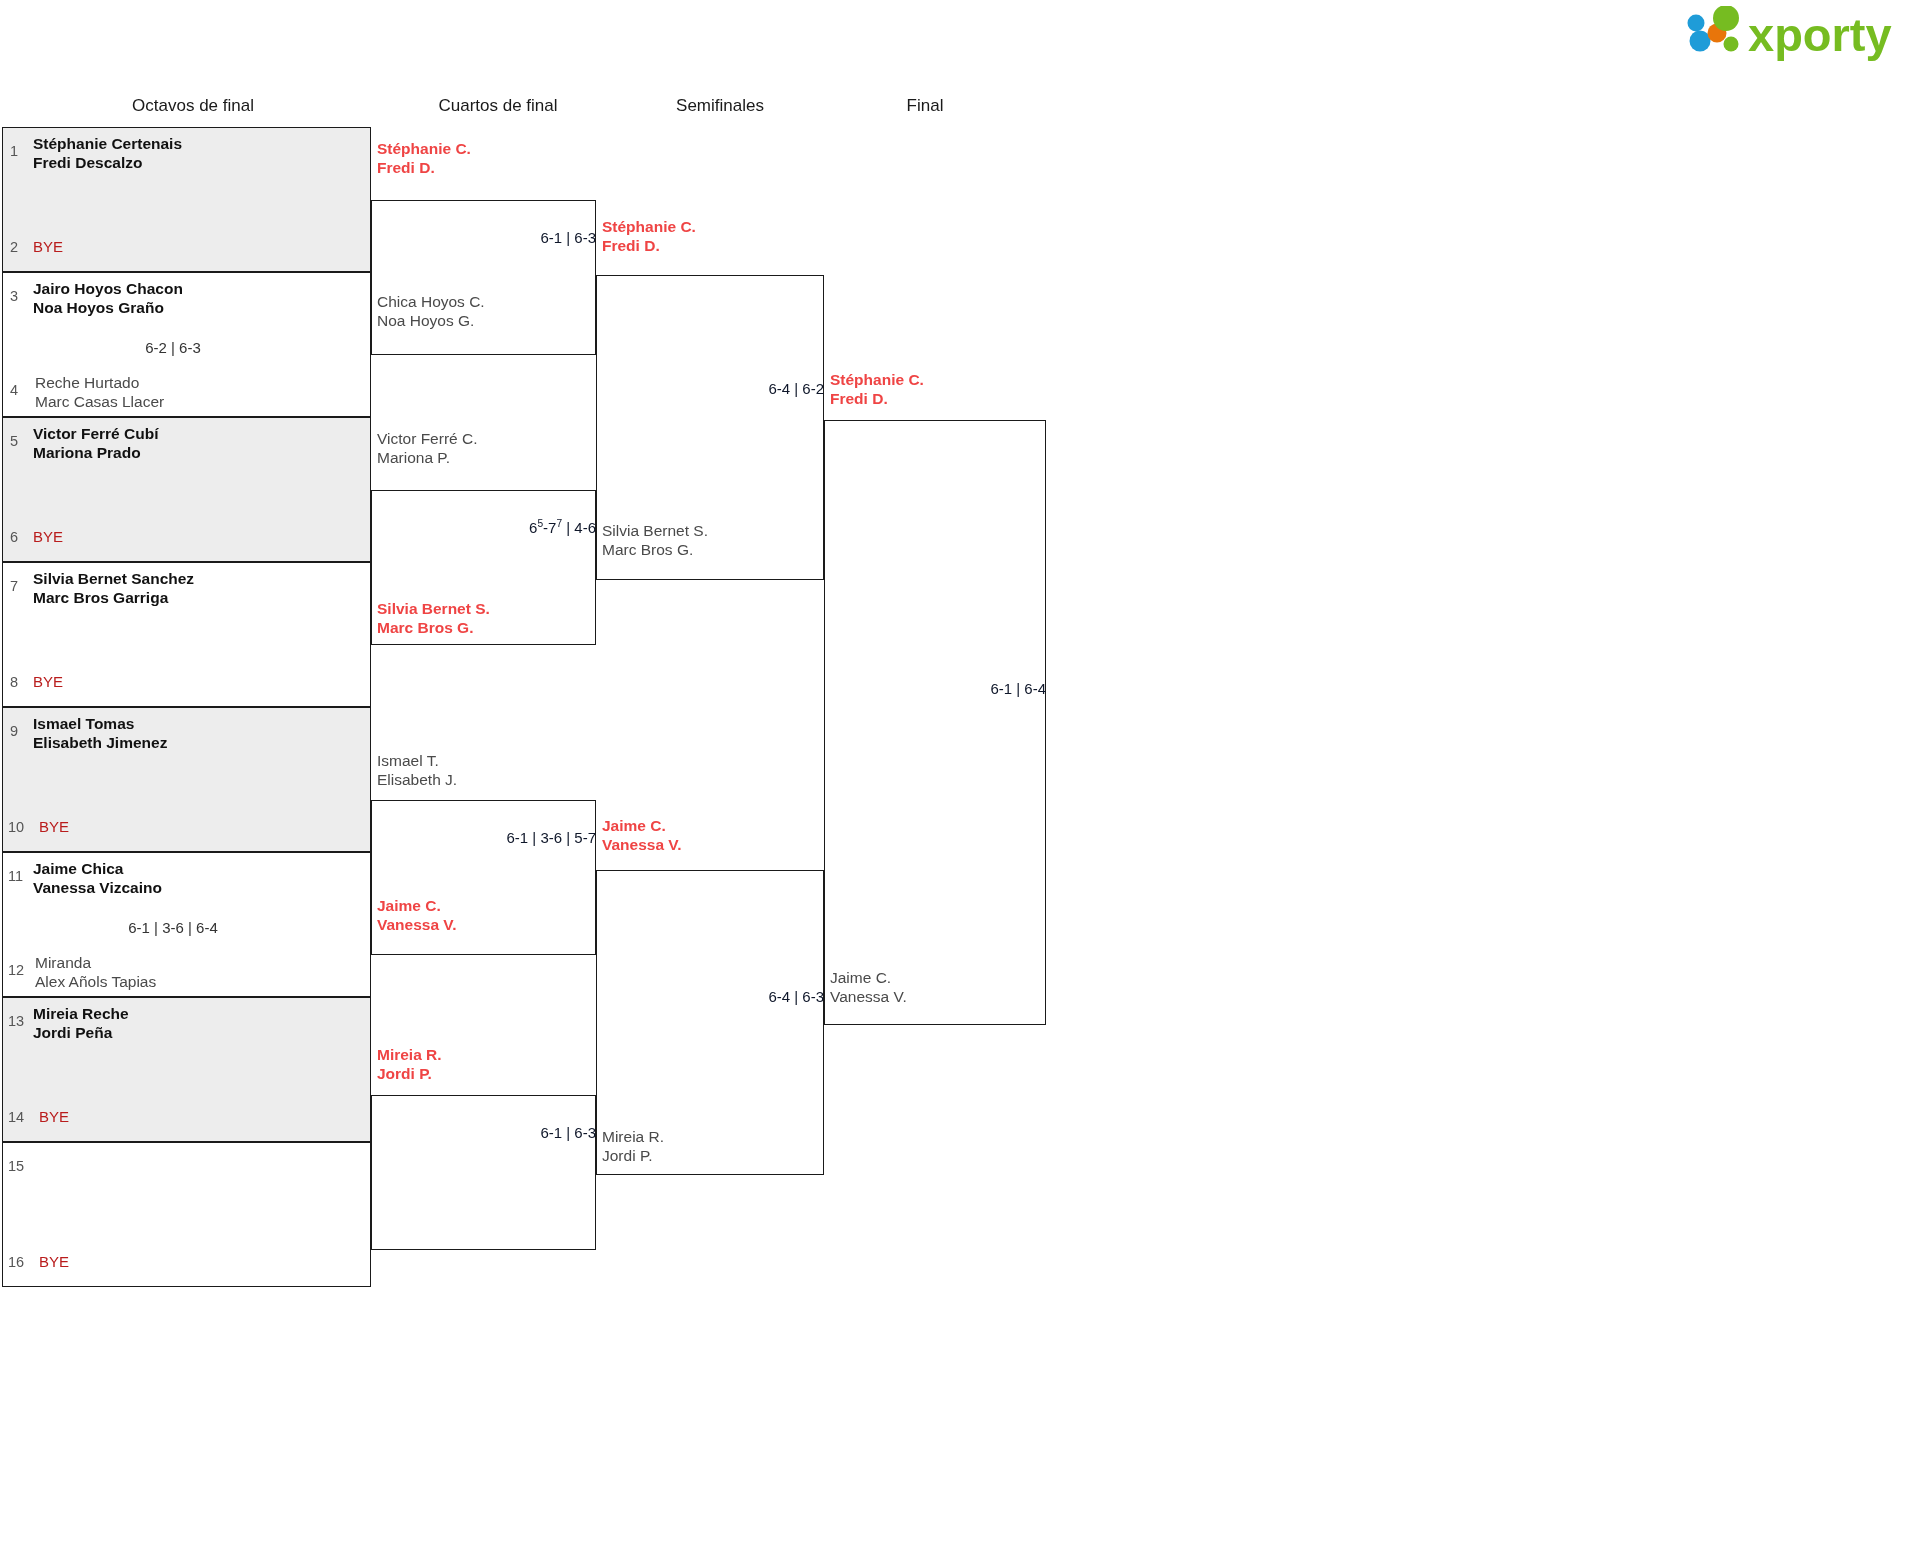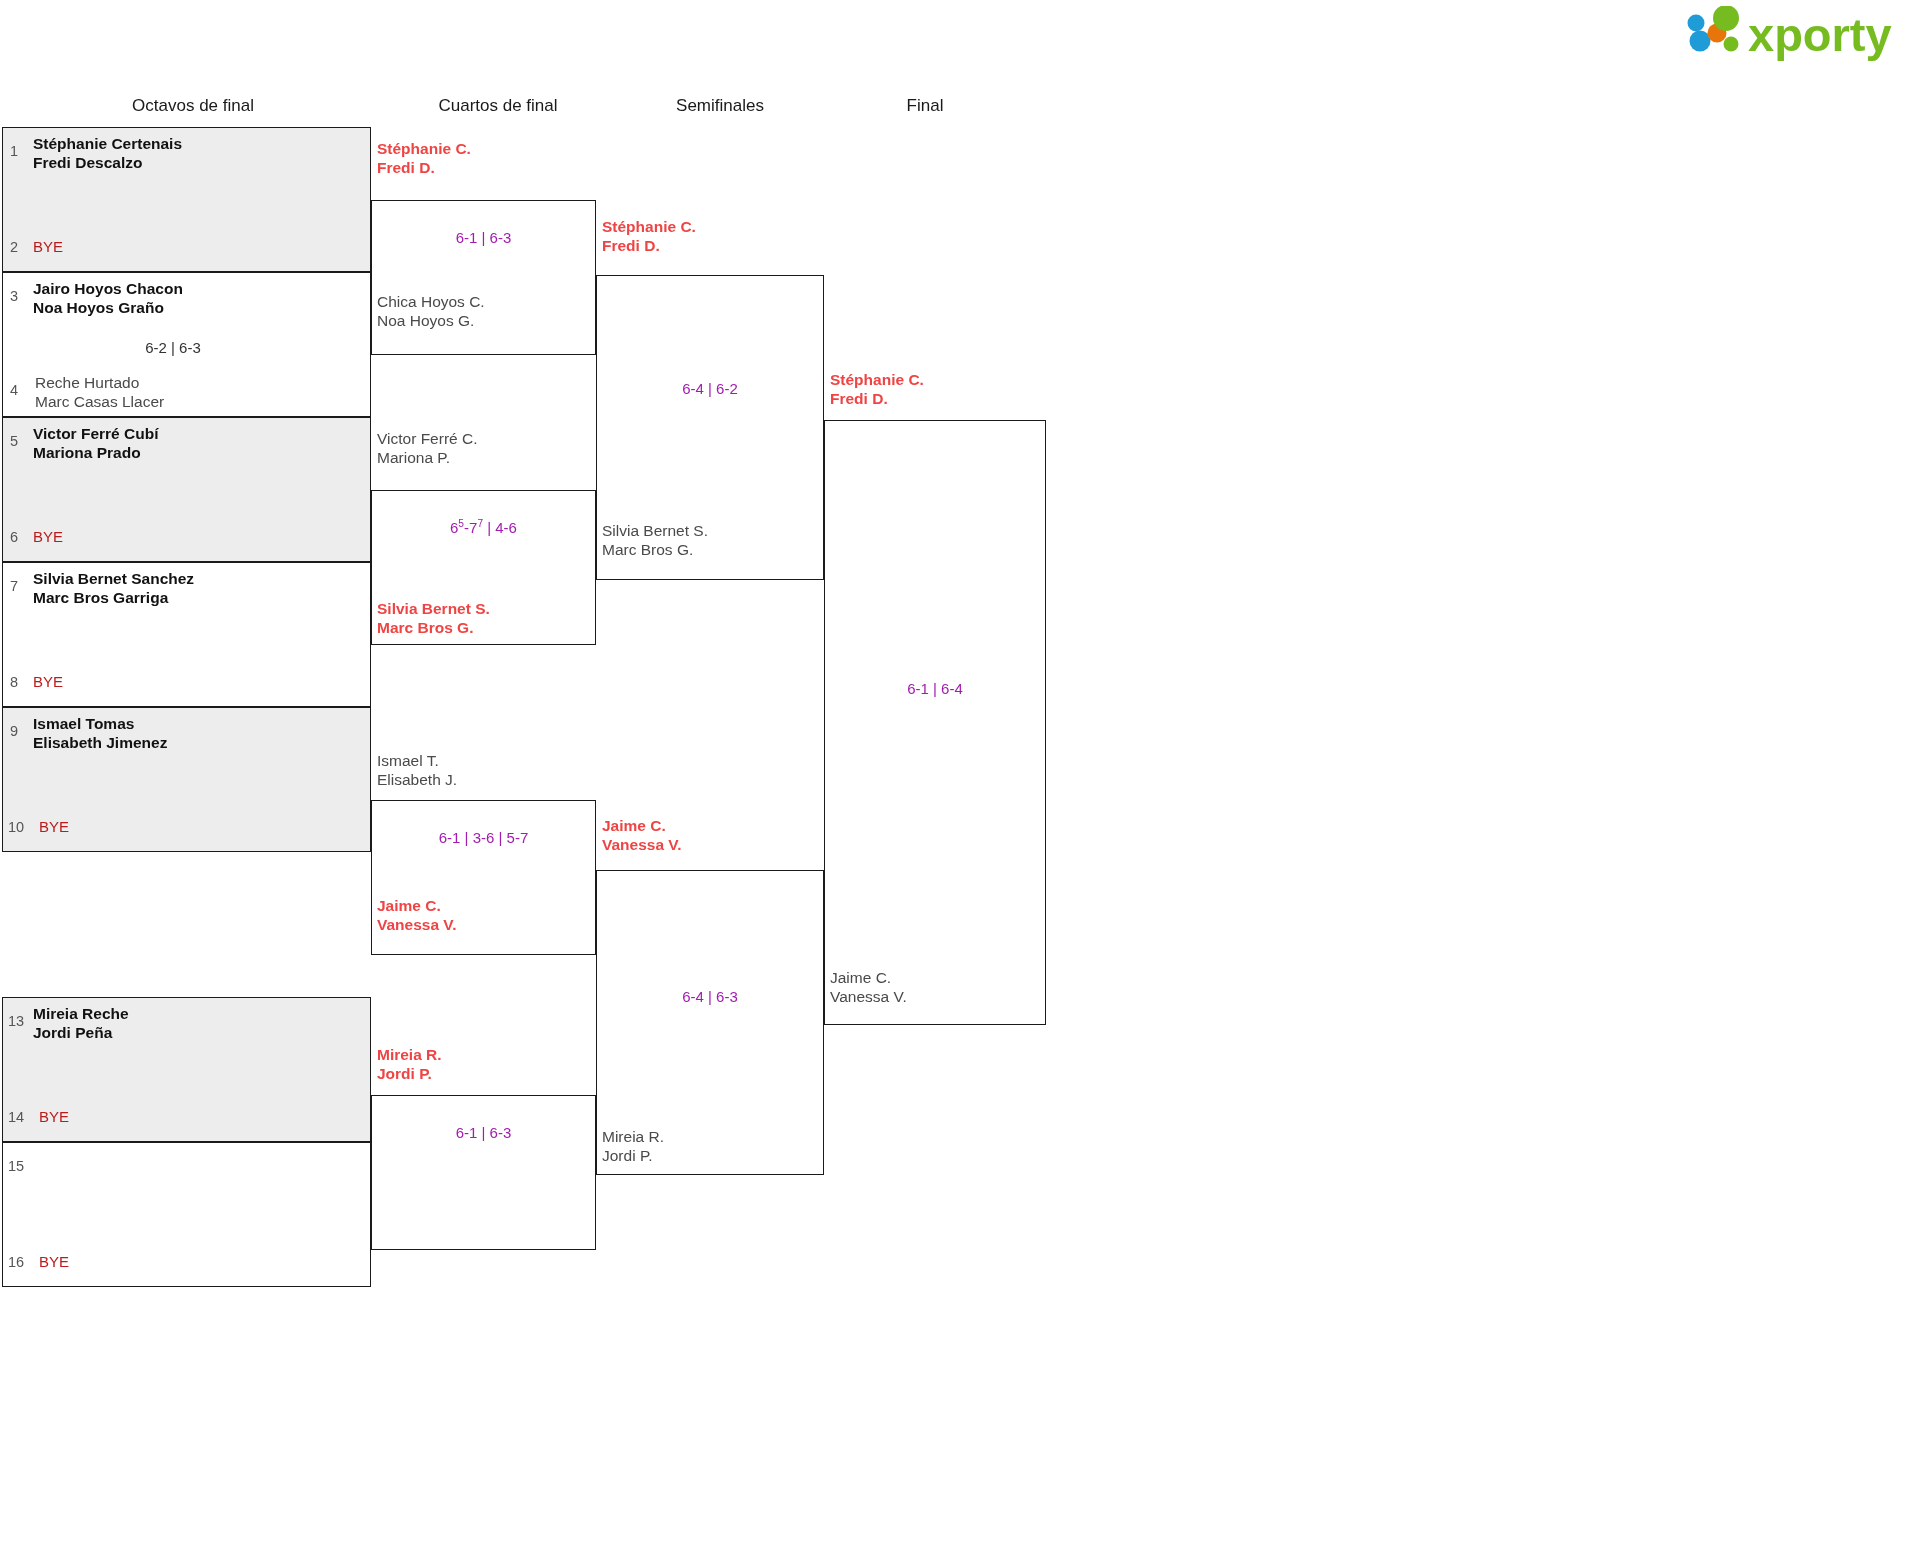--- a/index.html
+++ b/index.html
@@ -116,22 +116,22 @@
     position: absolute;
     box-sizing: border-box;
     border: 1px solid #1a1a1a;
     background: transparent;
   }
 
   .box-score {
     position: absolute;
     font-size: 15px;
     line-height: 18px;
-    color: #a21caf;
-    text-align: center;
+    color: #0f172a;
+    text-align: right;
     white-space: nowrap;
   }
 
   .slot-label {
     position: absolute;
     font-size: 15.5px;
     line-height: 18.5px;
     white-space: nowrap;
   }
   .slot-label .t { display: block; }
@@ -221,20 +221,33 @@
     <div class="team-lines winner" style="top:7px;">
       <span class="t">Ismael Tomas</span>
       <span class="t">Elisabeth Jimenez</span>
     </div>
     <div class="seed-num wide" style="top:110px;">10</div>
     <div class="team-lines" style="top:110px; left:36px;">
       <span class="t bye">BYE</span>
     </div>
   </div>
 
+  <div class="seed-cell" style="left:2px; top:852px; width:369px; height:145px;">
+    <div class="seed-num wide" style="top:14px;">11</div>
+    <div class="team-lines winner" style="top:7px;">
+      <span class="t">Jaime Chica</span>
+      <span class="t">Vanessa Vizcaino</span>
+    </div>
+    <div class="r1-score" style="left:0; top:66px; width:340px;">6-1 | 3-6 | 6-4</div>
+    <div class="seed-num wide" style="top:108px;">12</div>
+    <div class="team-lines loser indent" style="top:101px;">
+      <span class="t">Miranda</span>
+      <span class="t">Alex Añols Tapias</span>
+    </div>
+  </div>
 
   <div class="seed-cell shaded" style="left:2px; top:997px; width:369px; height:145px;">
     <div class="seed-num wide" style="top:14px;">13</div>
     <div class="team-lines winner" style="top:7px;">
       <span class="t">Mireia Reche</span>
       <span class="t">Jordi Peña</span>
     </div>
     <div class="seed-num wide" style="top:110px;">14</div>
     <div class="team-lines" style="top:110px; left:36px;">
       <span class="t bye">BYE</span>

